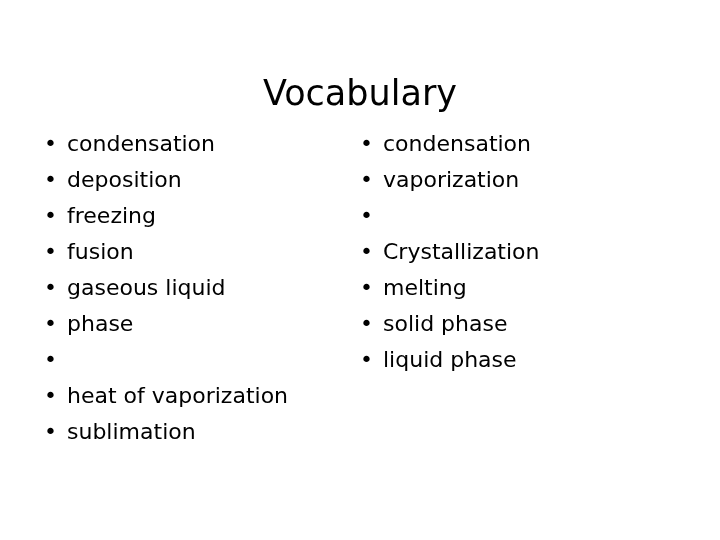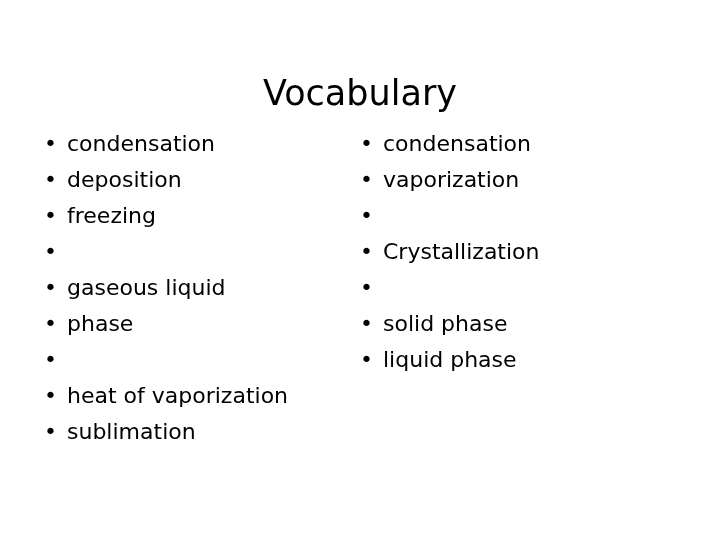--- a/index.html
+++ b/index.html
@@ -102,20 +102,21 @@
         <li>
           <span class="bullet">•</span>
           <span class="item-text">deposition</span>
         </li>
         <li>
           <span class="bullet">•</span>
           <span class="item-text">freezing</span>
         </li>
         <li>
           <span class="bullet">•</span>
+          <span class="item-text">fusion</span>
         </li>
         <li>
           <span class="bullet">•</span>
           <span class="item-text">gaseous liquid</span>
         </li>
         <li>
           <span class="bullet">•</span>
           <span class="item-text">phase</span>
         </li>
         <li>
@@ -144,20 +145,21 @@
         </li>
         <li>
           <span class="bullet">•</span>
         </li>
         <li>
           <span class="bullet">•</span>
           <span class="item-text">Crystallization</span>
         </li>
         <li>
           <span class="bullet">•</span>
+          <span class="item-text">melting</span>
         </li>
         <li>
           <span class="bullet">•</span>
           <span class="item-text">solid phase</span>
         </li>
         <li>
           <span class="bullet">•</span>
           <span class="item-text">liquid phase</span>
         </li>
       </ul>

